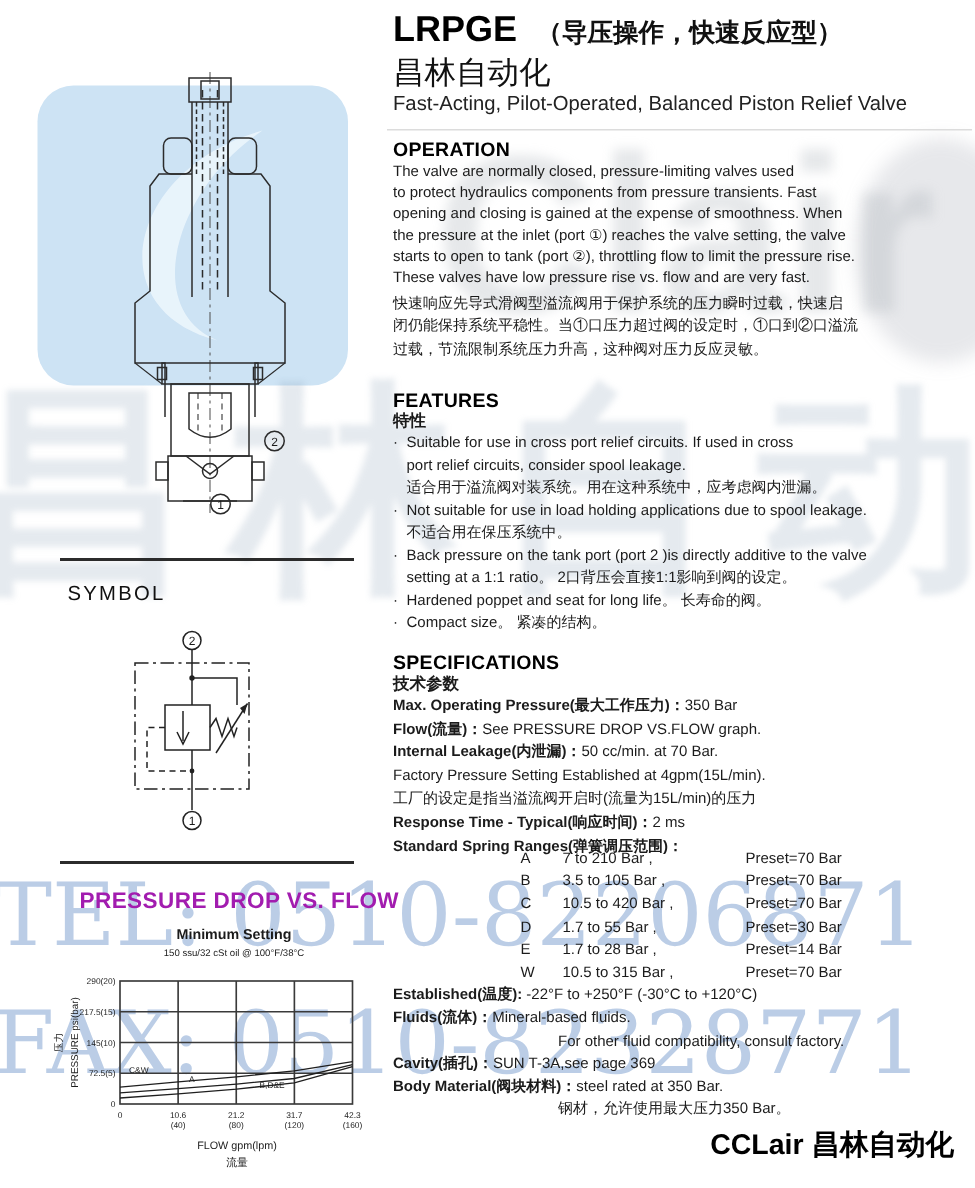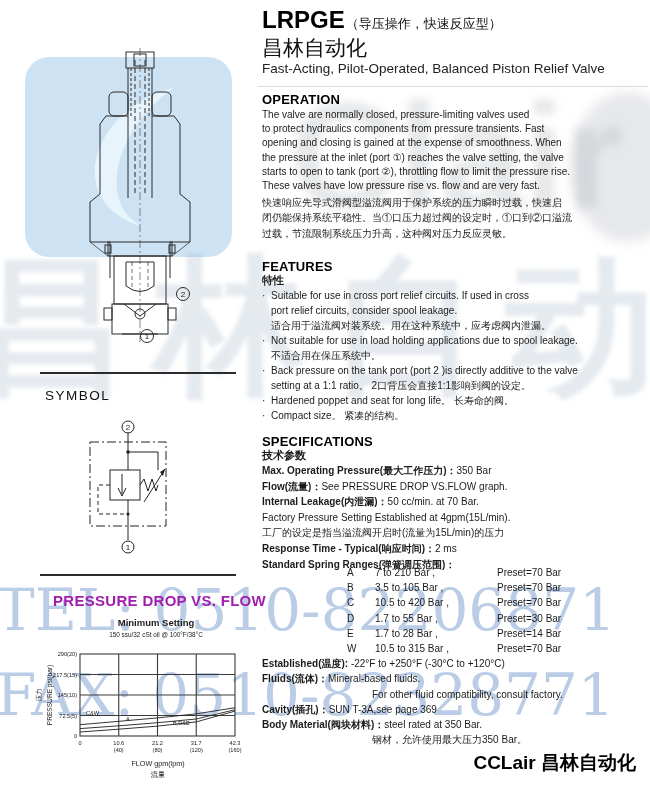--- a/index.html
+++ b/index.html
@@ -23,23 +23,23 @@
   .divider{position:absolute;left:40px;width:196px;height:0;border-top:2px solid #2b2b2b;}
   #divider-1{top:372px;} #divider-2{top:574px;}
   #symbol-heading{position:absolute;left:45px;top:376px;font-size:13.5px;letter-spacing:1.5px;color:#111;margin-top:12px;}
   #chart-heading{position:absolute;left:36px;top:592px;font-size:15px;font-weight:bold;letter-spacing:.3px;color:#a21caf;margin-left:17px;}
   #valve-svg{position:absolute;left:50px;top:46px;}
   #symbol-svg{position:absolute;left:74px;top:418px;}
   #chart-svg{position:absolute;left:28px;top:606px;}
   svg text{font-family:"Liberation Sans",sans-serif;fill:#1b1b1b;}
   
   .rc{position:absolute;left:262px;width:388px;}
-  #model-line{top:6px;display:flex;align-items:baseline;gap:1px;}
+  #model-line{top:6px;display:flex;align-items:baseline;gap:13px;}
   #model-name{font-size:24px;font-weight:bold;color:#000;}
-  #model-suffix{font-size:13px;font-weight:normal;color:#111;}
+  #model-suffix{font-size:17px;font-weight:bold;color:#111;}
   #title-cn{top:34px;font-size:21px;font-weight:500;color:#111;}
   #title-en{top:61px;font-size:13.5px;color:#222;}
   #header-rule{position:absolute;left:258px;top:86px;width:390px;border-top:1px solid #dcdcdc;}
   .sec-head{font-size:13px;font-weight:bold;color:#000;letter-spacing:.2px;}
   #operation-head{top:92px;} 
   #operation-en{top:108px;font-size:10px;line-height:14.2px;white-space:pre-line;}
   #operation-cn{top:195px;font-size:10px;line-height:15.3px;white-space:pre-line;}
   #features-head{top:259px;} #features-head-cn{top:273px;font-size:11px;font-weight:bold;}
   #features-list{top:288px;font-size:10px;}
   .bullet{display:flex;line-height:15px;}

